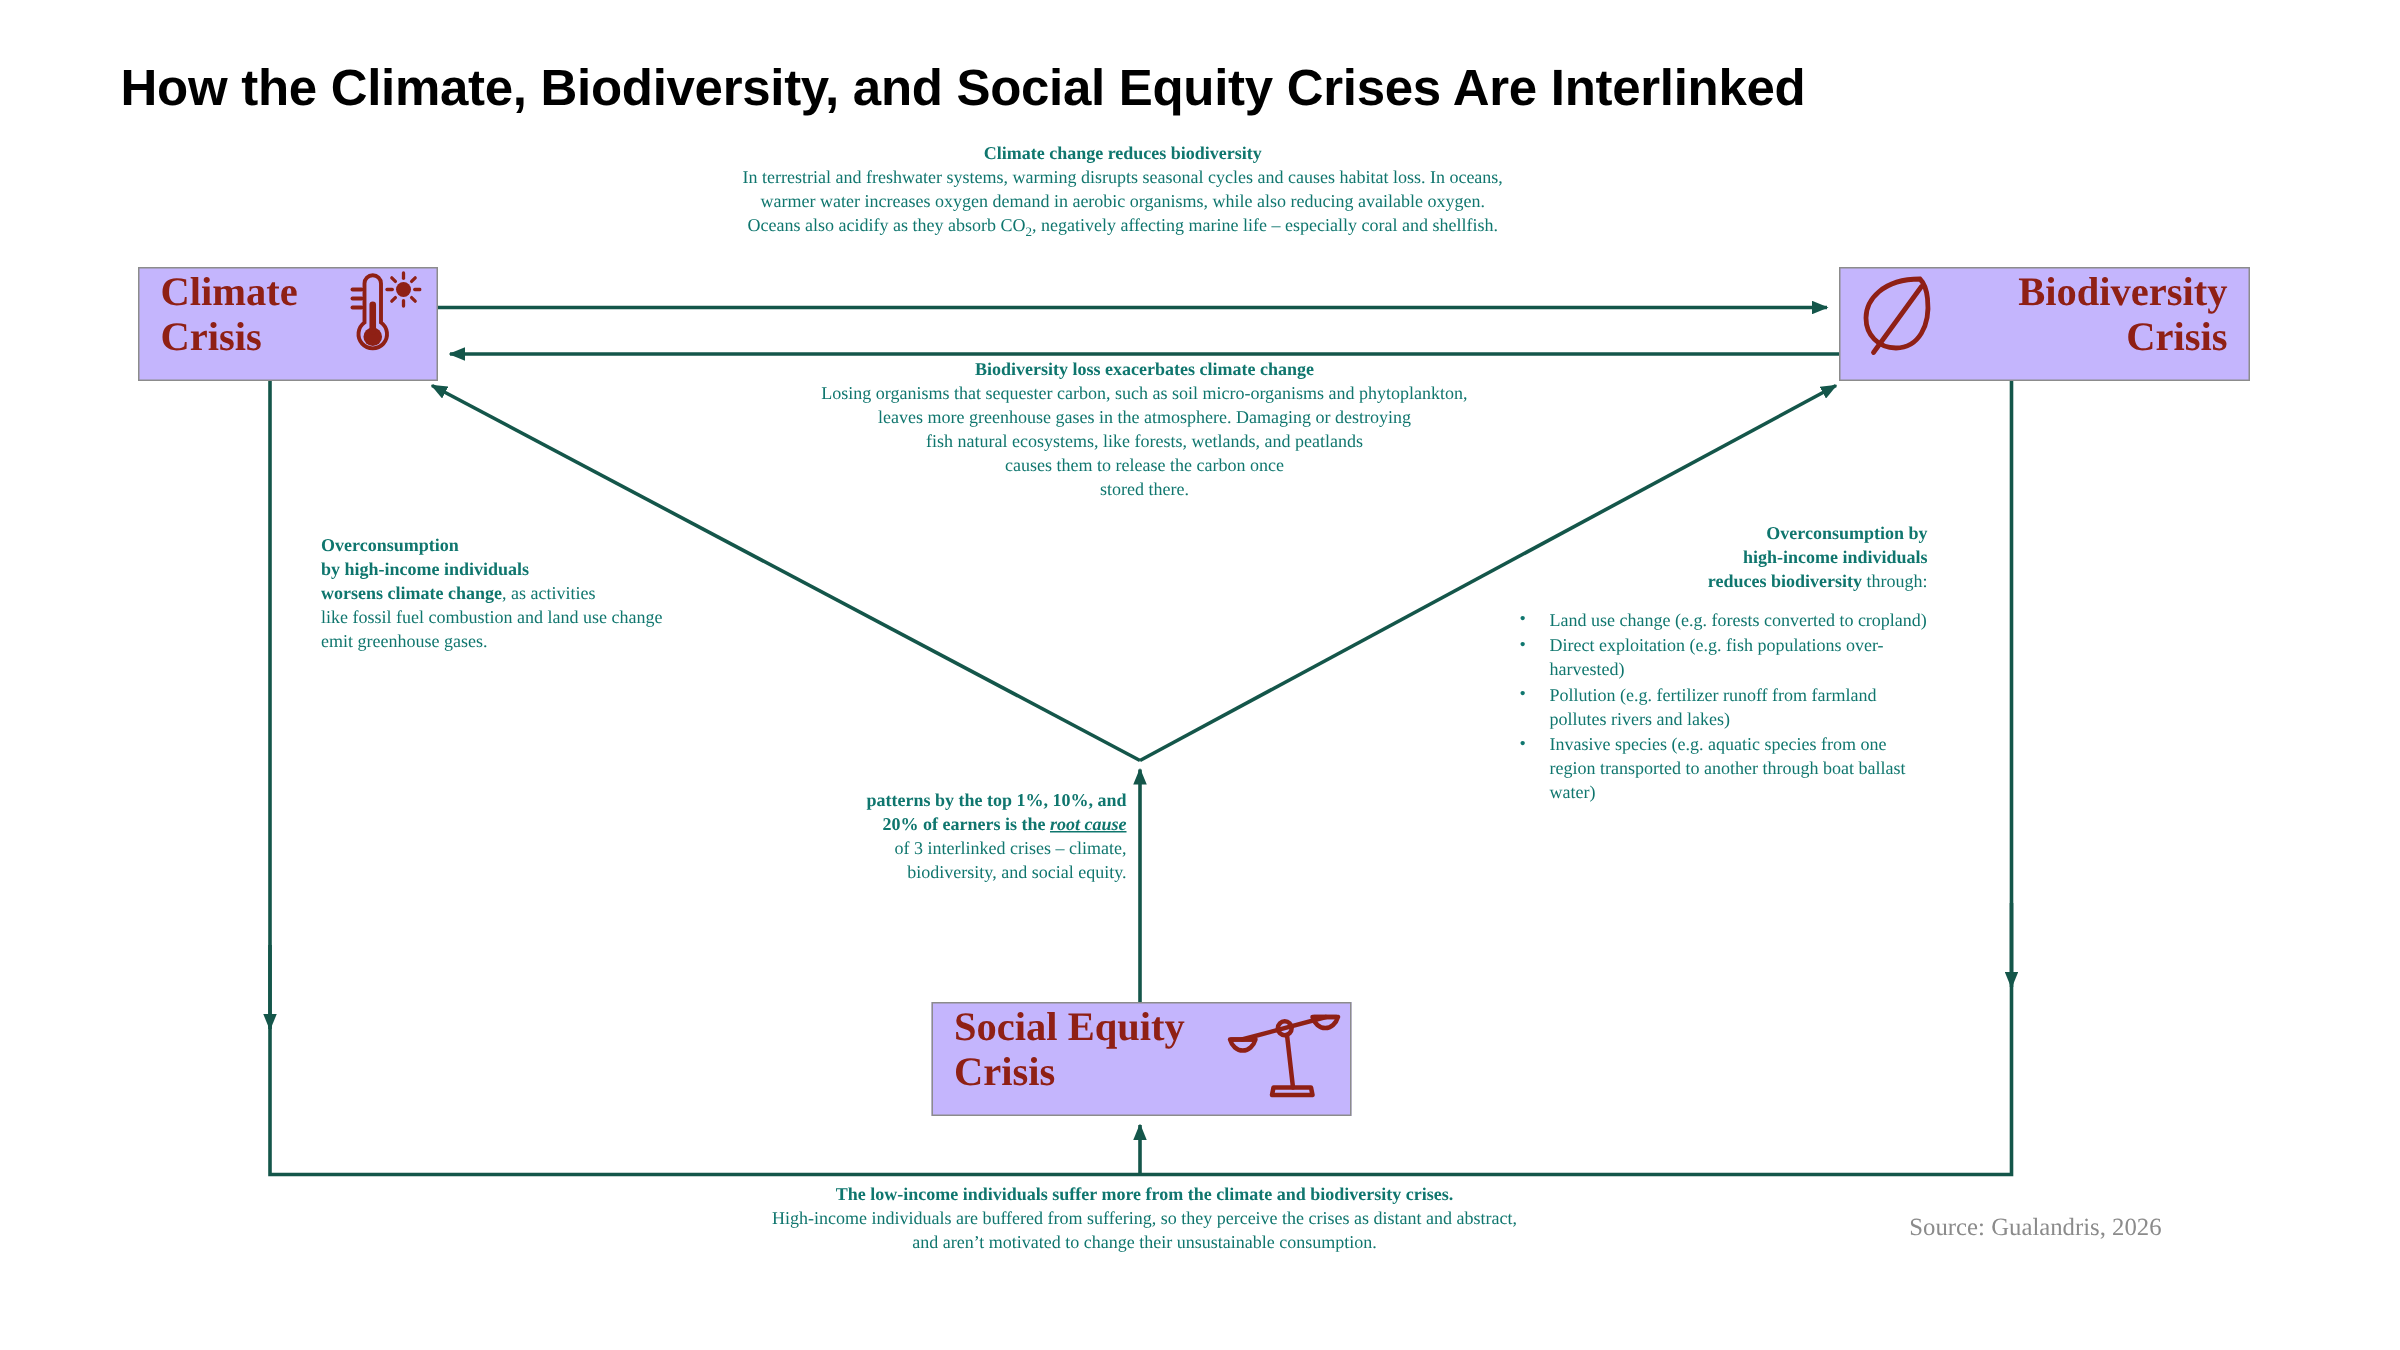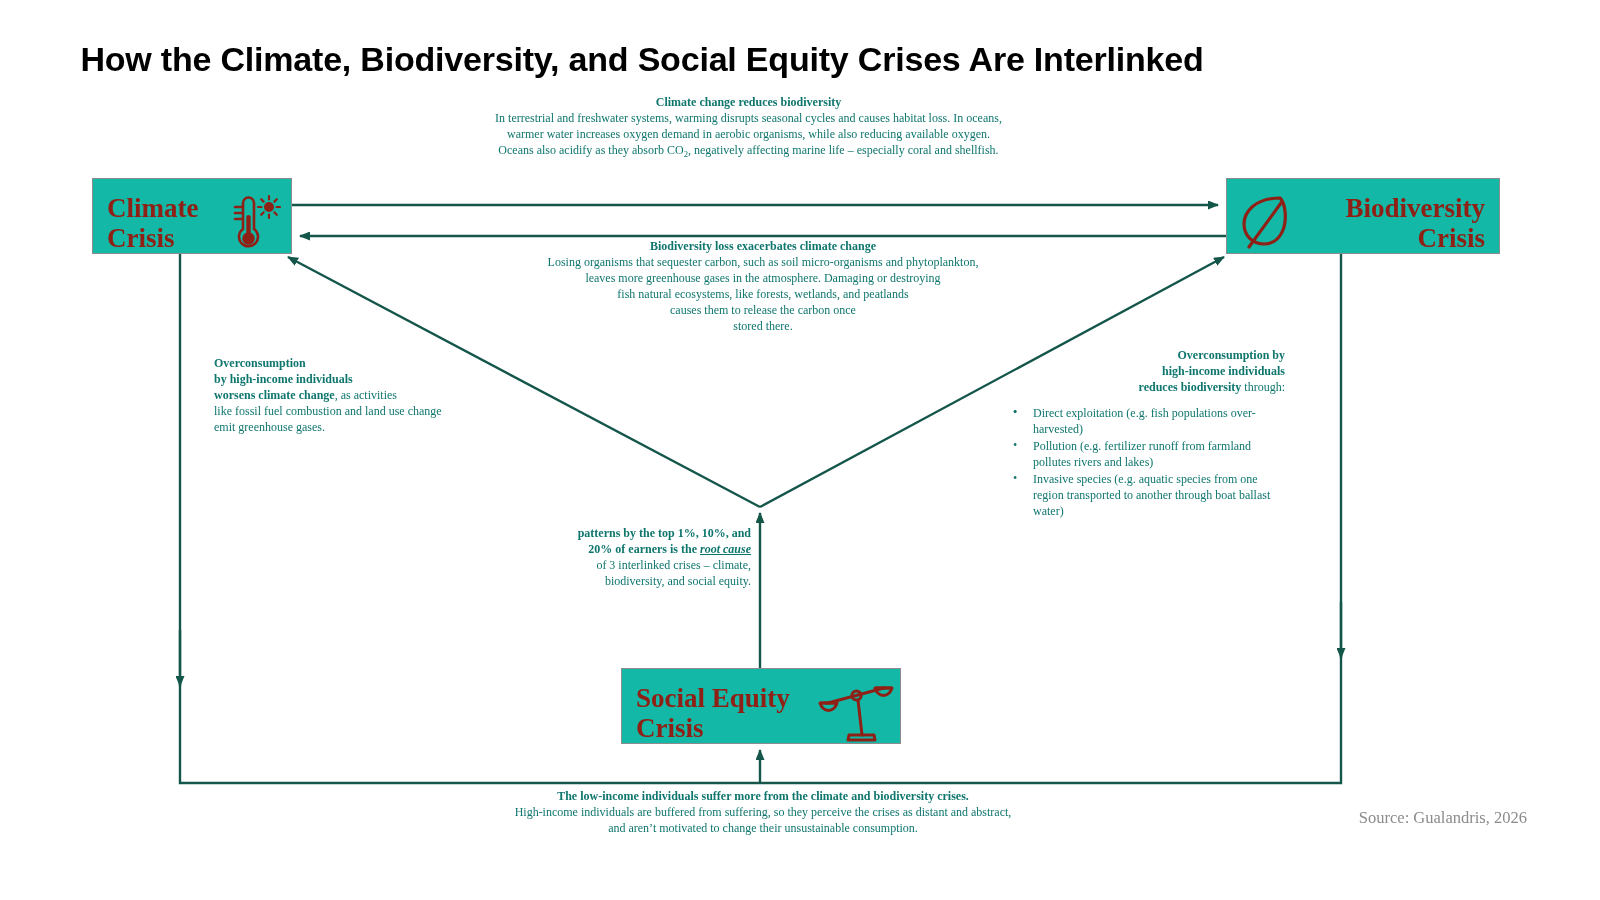--- a/index.html
+++ b/index.html
@@ -24,25 +24,25 @@
     color:#000;
     margin-top:24px;
   }
 
   
   #arrows{position:absolute;left:0;top:0;width:1600px;height:900px;}
 
   
   .crisis-box{
     position:absolute;
-    background:#14b8a6;
+    background:#c4b5fd;
     border:1px solid #8c8c8c;
     box-sizing:border-box;
     display:flex;
-    align-items:flex-end;
+    align-items:flex-start;
     z-index:5;
   }
   .crisis-label{
     font-family:"Liberation Serif", serif;
     font-weight:bold;
     font-size:27px;
     line-height:1.12;
     color:#8f2015;
     white-space:pre-line;
   }
@@ -68,22 +68,22 @@
   #txt-left{left:214px;top:356px;width:430px;text-align:left;}
   #txt-right{left:1003px;top:348px;width:282px;text-align:right;}
   #txt-center{left:395px;top:526px;width:356px;text-align:right;}
   #txt-bottom{left:318px;top:789px;width:890px;text-align:center;}
 
   .bullets{list-style:none;margin:10px 0 0 0;padding:0;text-align:left;}
   .bullets li{position:relative;padding-left:30px;margin-bottom:1px;line-height:1.33;}
   .bullets li .bdot{position:absolute;left:10px;top:-1px;}
 
   .source{
-    position:absolute;left:1307px;top:808px;width:220px;
-    text-align:right;font-size:16.5px;color:#8b8b8b;
+    position:absolute;left:1247px;top:808px;width:220px;
+    text-align:center;font-size:16.5px;color:#8b8b8b;
   }
   sub{font-size:0.72em;}
 </style>
 </head>
 <body>
 
 <div id="stage">
 
   <div class="title">How the Climate, Biodiversity, and Social Equity Crises Are Interlinked</div>
 
@@ -191,21 +191,21 @@
     <div><span class="b">worsens climate change</span><span>, as activities</span></div>
     <div>like fossil fuel combustion and land use change</div>
     <div>emit greenhouse gases.</div>
   </div>
 
   <div class="tblock" id="txt-right">
     <div class="b">Overconsumption by</div>
     <div class="b">high-income individuals</div>
     <div><span class="b">reduces biodiversity</span><span> through:</span></div>
     <ul class="bullets">
-      <li><span class="bdot">•</span></li>
+      <li><span class="bdot">•</span><span>Land use change (e.g. forests converted to cropland)</span></li>
       <li><span class="bdot">•</span><span>Direct exploitation (e.g. fish populations over-harvested)</span></li>
       <li><span class="bdot">•</span><span>Pollution (e.g. fertilizer runoff from farmland pollutes rivers and lakes)</span></li>
       <li><span class="bdot">•</span><span>Invasive species (e.g. aquatic species from one region transported to another through boat ballast water)</span></li>
     </ul>
   </div>
 
   <div class="tblock" id="txt-center">
     <div class="b">patterns by the top 1%, 10%, and</div>
     <div class="b"><span>20% of earners is the </span><span class="u">root cause</span></div>
     <div>of 3 interlinked crises – climate,</div>

